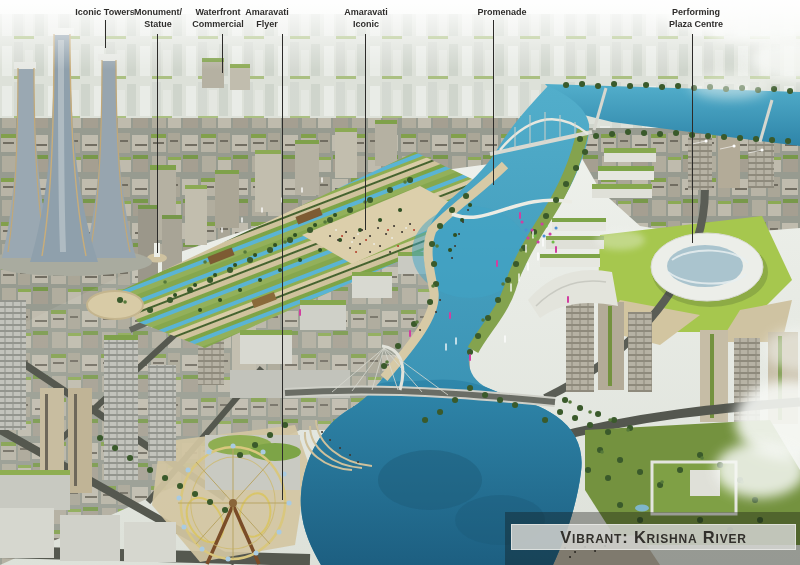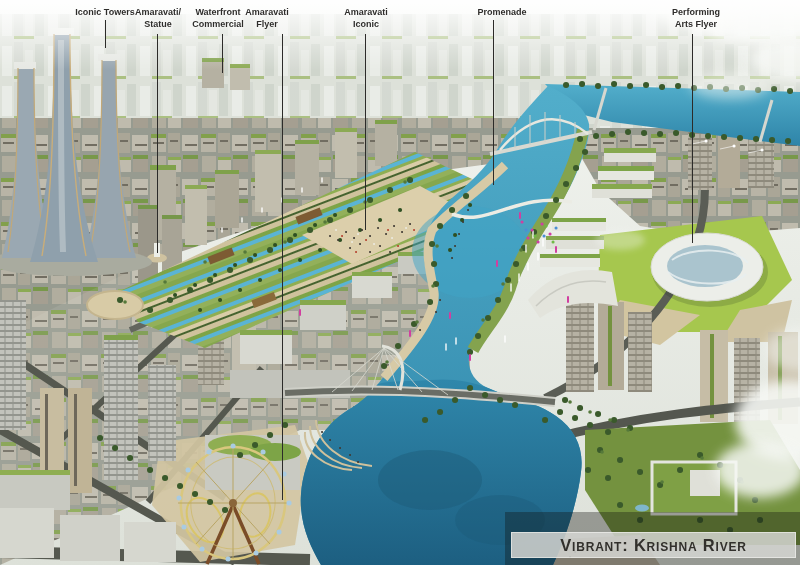--- a/index.html
+++ b/index.html
@@ -9,21 +9,21 @@
   .ann{position:absolute;transform:translateX(-50%);text-align:center;
        font:bold 9px/1.32 "Liberation Sans",sans-serif;color:#2e2d2b;
        text-shadow:0 0 3px rgba(255,255,255,.95),0 0 1px rgba(255,255,255,.9);}
   .leader{position:absolute;width:1px;background:#2c2b29;}
   .note{position:absolute;left:8px;top:531px;font:italic 7.5px "Liberation Sans",sans-serif;
         color:#f3f2ea;text-shadow:0 0 2px rgba(0,0,0,.65);}
   .banner-shade{position:absolute;left:505px;top:512px;width:295px;height:53px;
         background:rgba(16,15,12,.34);}
   .banner{position:absolute;left:511px;top:524px;width:283px;height:24px;
         background:rgba(213,214,210,.85);border:1px solid rgba(250,250,245,.55);
-        display:flex;align-items:center;justify-content:center;margin-top:8px;}
+        display:flex;align-items:center;justify-content:center;}
   .banner span{font:600 16.5px/22px "Liberation Sans",sans-serif;font-variant:small-caps;
         letter-spacing:.8px;color:#32302c;}
 </style>
 </head>
 <body>
 
 <div id="stage">
 
 <svg width="800" height="565" viewBox="0 0 800 565">
 <defs>
@@ -327,26 +327,26 @@
   <ellipse cx="730" cy="85" rx="40" ry="14" filter="url(#blur6)" opacity=".5"></ellipse>
   <ellipse cx="790" cy="420" rx="55" ry="40" filter="url(#blur6)" opacity=".9"></ellipse>
   <ellipse cx="760" cy="470" rx="45" ry="28" filter="url(#blur6)" opacity=".85"></ellipse>
   <ellipse cx="800" cy="350" rx="35" ry="22" filter="url(#blur6)" opacity=".55"></ellipse>
   <ellipse cx="620" cy="240" rx="25" ry="10" filter="url(#blur3)" opacity=".35"></ellipse>
 </g>
 <rect x="0" y="0" width="800" height="70" fill="url(#hazeG)"></rect>
 </svg>
 
 <div class="ann" style="left:105px;top:7px;width:80px">Iconic Towers</div>
-<div class="ann" style="left:158px;top:7px;width:58px">Amaravati/ Statue</div>
+<div class="ann" style="left:158px;top:7px;width:58px">Monument/ Statue</div>
 <div class="ann" style="left:218px;top:7px;width:60px">Waterfront Commercial</div>
 <div class="ann" style="left:267px;top:7px;width:52px">Amaravati Flyer</div>
 <div class="ann" style="left:366px;top:7px;width:52px">Amaravati Iconic</div>
 <div class="ann" style="left:502px;top:7px;width:80px">Promenade</div>
-<div class="ann" style="left:696px;top:7px;width:62px">Performing Arts Flyer</div>
+<div class="ann" style="left:696px;top:7px;width:62px">Performing Plaza Centre</div>
 
 <div class="leader" style="left:105px;top:20px;height:28px"></div>
 <div class="leader" style="left:157px;top:34px;height:219px"></div>
 <div class="leader" style="left:222px;top:34px;height:39px"></div>
 <div class="leader" style="left:282px;top:34px;height:466px"></div>
 <div class="leader" style="left:365px;top:34px;height:196px"></div>
 <div class="leader" style="left:493px;top:20px;height:165px"></div>
 <div class="leader" style="left:692px;top:34px;height:209px"></div>
 
 

